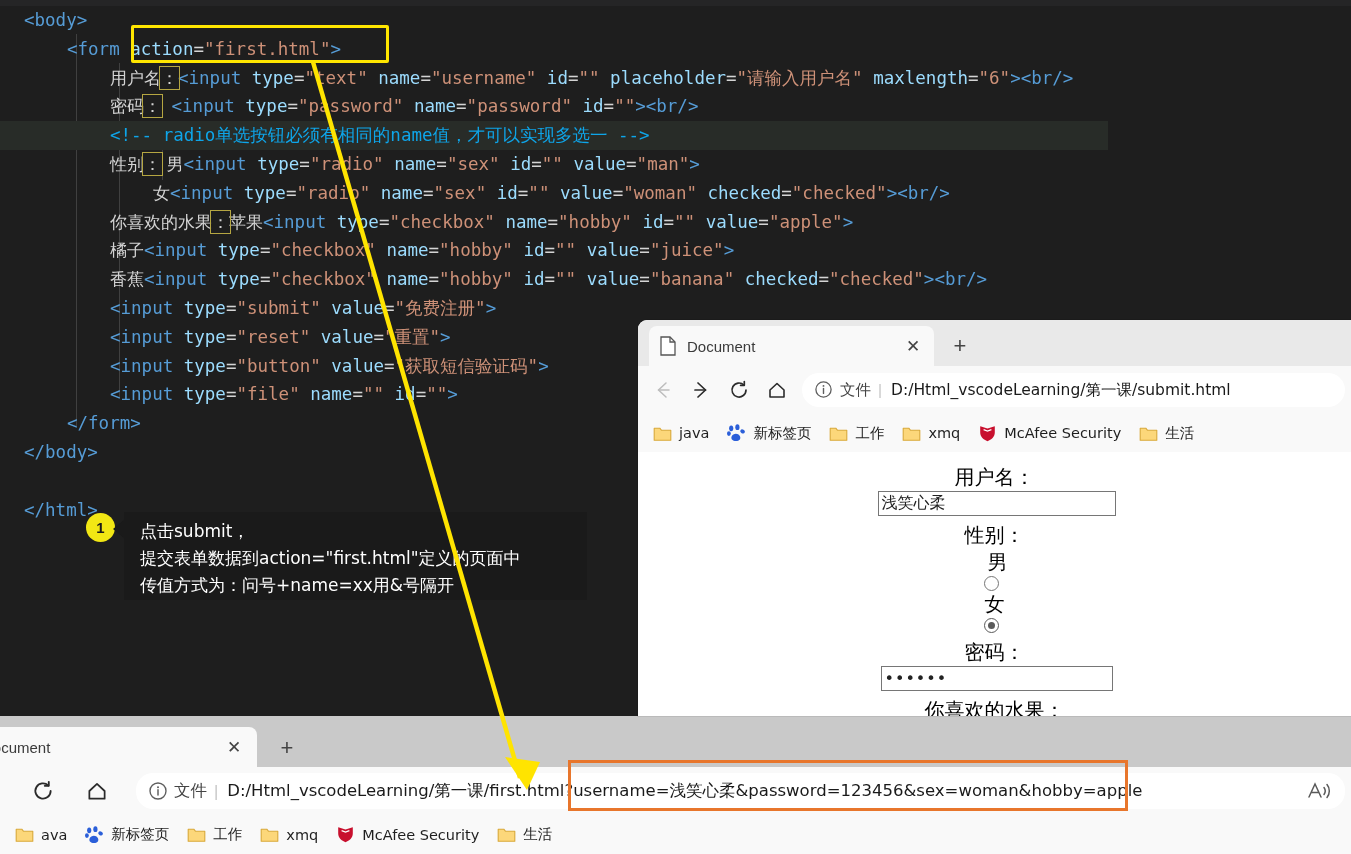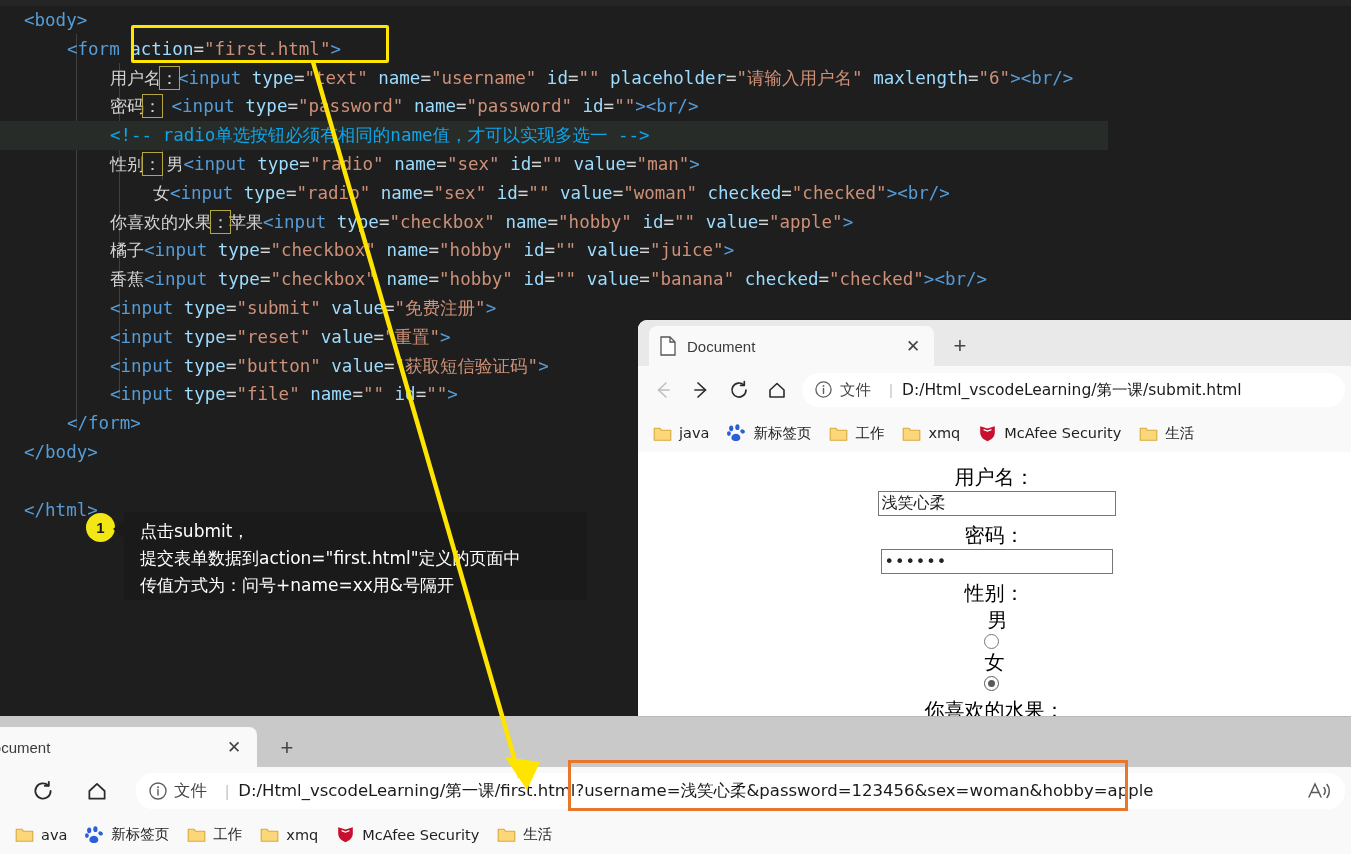--- a/index.html
+++ b/index.html
@@ -88,21 +88,21 @@
 
   .navbar{ height:48px; background:#f9f9f9; display:flex; align-items:center; padding:0 6px; }
   .navbtn{ width:38px;height:34px; display:flex;align-items:center;justify-content:center; color:#2b2b2b; flex:0 0 38px;}
   .navbtn.dim{ color:#bdbdbd; }
   .omnibox{
     flex:1; height:34px; background:#ffffff; border-radius:17px;
     display:flex; align-items:center; padding:0 10px 0 12px; margin-left:6px;
     font-size:15.5px; color:#1a1a1a; overflow:hidden; white-space:nowrap;
   }
   .omni-info{ width:20px;height:20px;flex:0 0 20px; margin-right:6px; color:#5f5f5f;}
-  .omni-scheme{ color:#444; margin-right:18px; font-family:"DejaVu Sans","Liberation Sans",sans-serif;}
+  .omni-scheme{ color:#444; margin-right:7px; font-family:"DejaVu Sans","Liberation Sans",sans-serif;}
   .omni-sep{ color:#c6c6c6; margin-right:9px; }
   .omni-url{ color:#1a1a1a; font-family:"DejaVu Sans","Liberation Sans",sans-serif; }
 
   .bookmarks{ height:38px; background:#f9f9f9; display:flex; align-items:center; padding:0 8px; gap:4px;}
   .bm{ display:flex; align-items:center; gap:7px; padding:3px 7px; border-radius:4px;
        font-size:14.5px; color:#1f1f1f; white-space:nowrap;
        font-family:"DejaVu Sans","Liberation Sans",sans-serif; }
 
   .pagearea{ background:#ffffff; height:274px; padding:12px 10px 0 10px; position:relative;}
 
@@ -283,29 +283,29 @@
         <span>生活</span>
       </div>
     </div>
 
   <div class="pagearea">
     <div class="f-row">
       <span class="f-lab">用户名：</span>
       <span class="f-input" style="width:238px;">浅笑心柔</span>
     </div>
     <div class="f-row">
-      <span class="f-lab">密码：</span>
-      <span class="f-input" style="width:232px; letter-spacing:1px;">••••••</span>
-    </div>
-    <div class="f-row">
       <span class="f-lab">性别：</span>
       <span class="f-lab" style="margin-left:6px;">男</span>
       <span class="radio"></span>
       <span class="f-lab">女</span>
       <span class="radio on"></span>
+    </div>
+    <div class="f-row">
+      <span class="f-lab">密码：</span>
+      <span class="f-input" style="width:232px; letter-spacing:1px;">••••••</span>
     </div>
     <div class="f-row">
       <span class="f-lab">你喜欢的水果：</span>
       <span class="f-lab">苹果</span>
       <span class="cbx on"></span>
       <span class="f-lab">橘子</span>
       <span class="cbx"></span>
       <span class="f-lab">香蕉</span>
       <span class="cbx"></span>
     </div>

